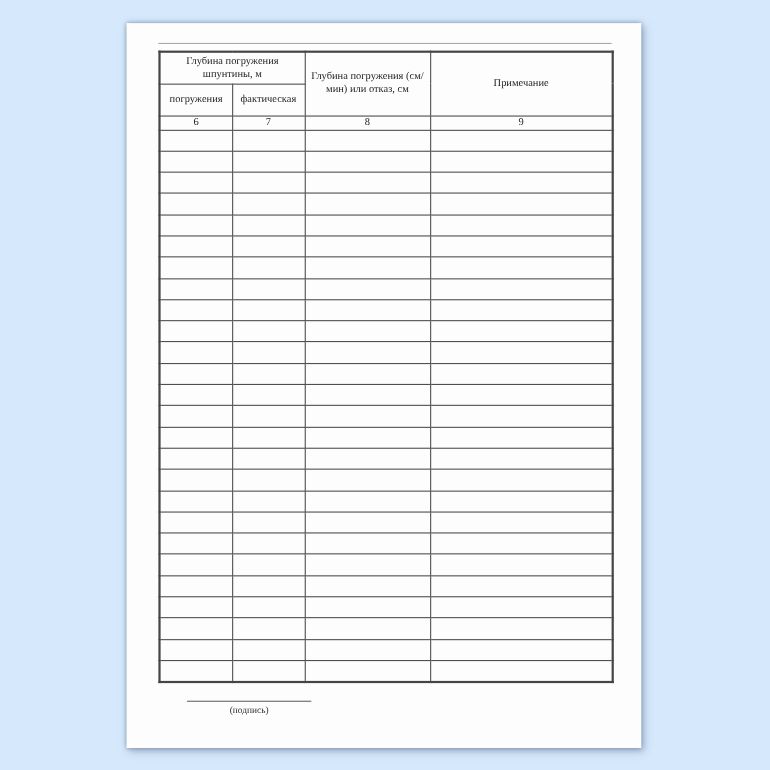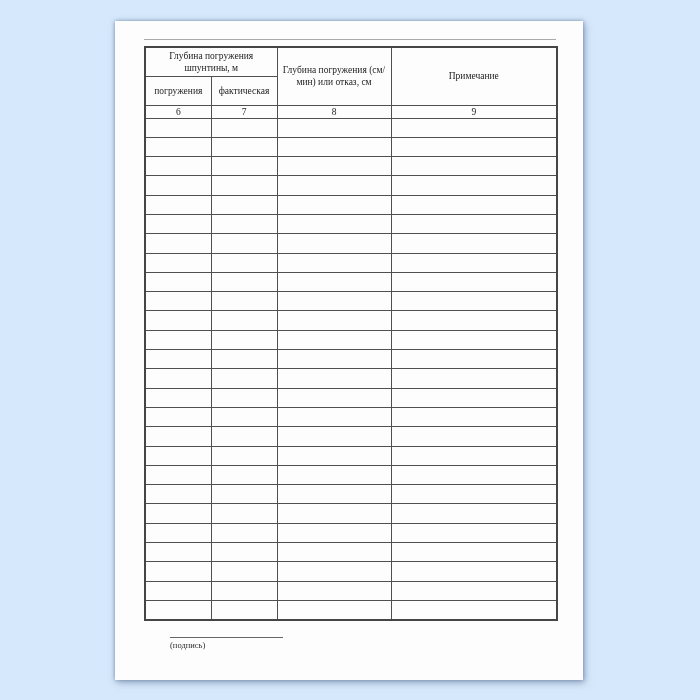--- a/index.html
+++ b/index.html
@@ -67,21 +67,21 @@
     top: 616px;
     width: 113px;
   }
   .sig-line {
     border-top: 1px solid #666666;
     width: 113px;
     height: 0;
   }
   .sig-caption {
     margin-top: 2px;
-    text-align: left;
+    text-align: center;
     font-size: 8.5px;
     color: #2a2a2a;
     line-height: 10px;
   }
 </style>
 </head>
 <body>
 
 <div class="paper">
 

